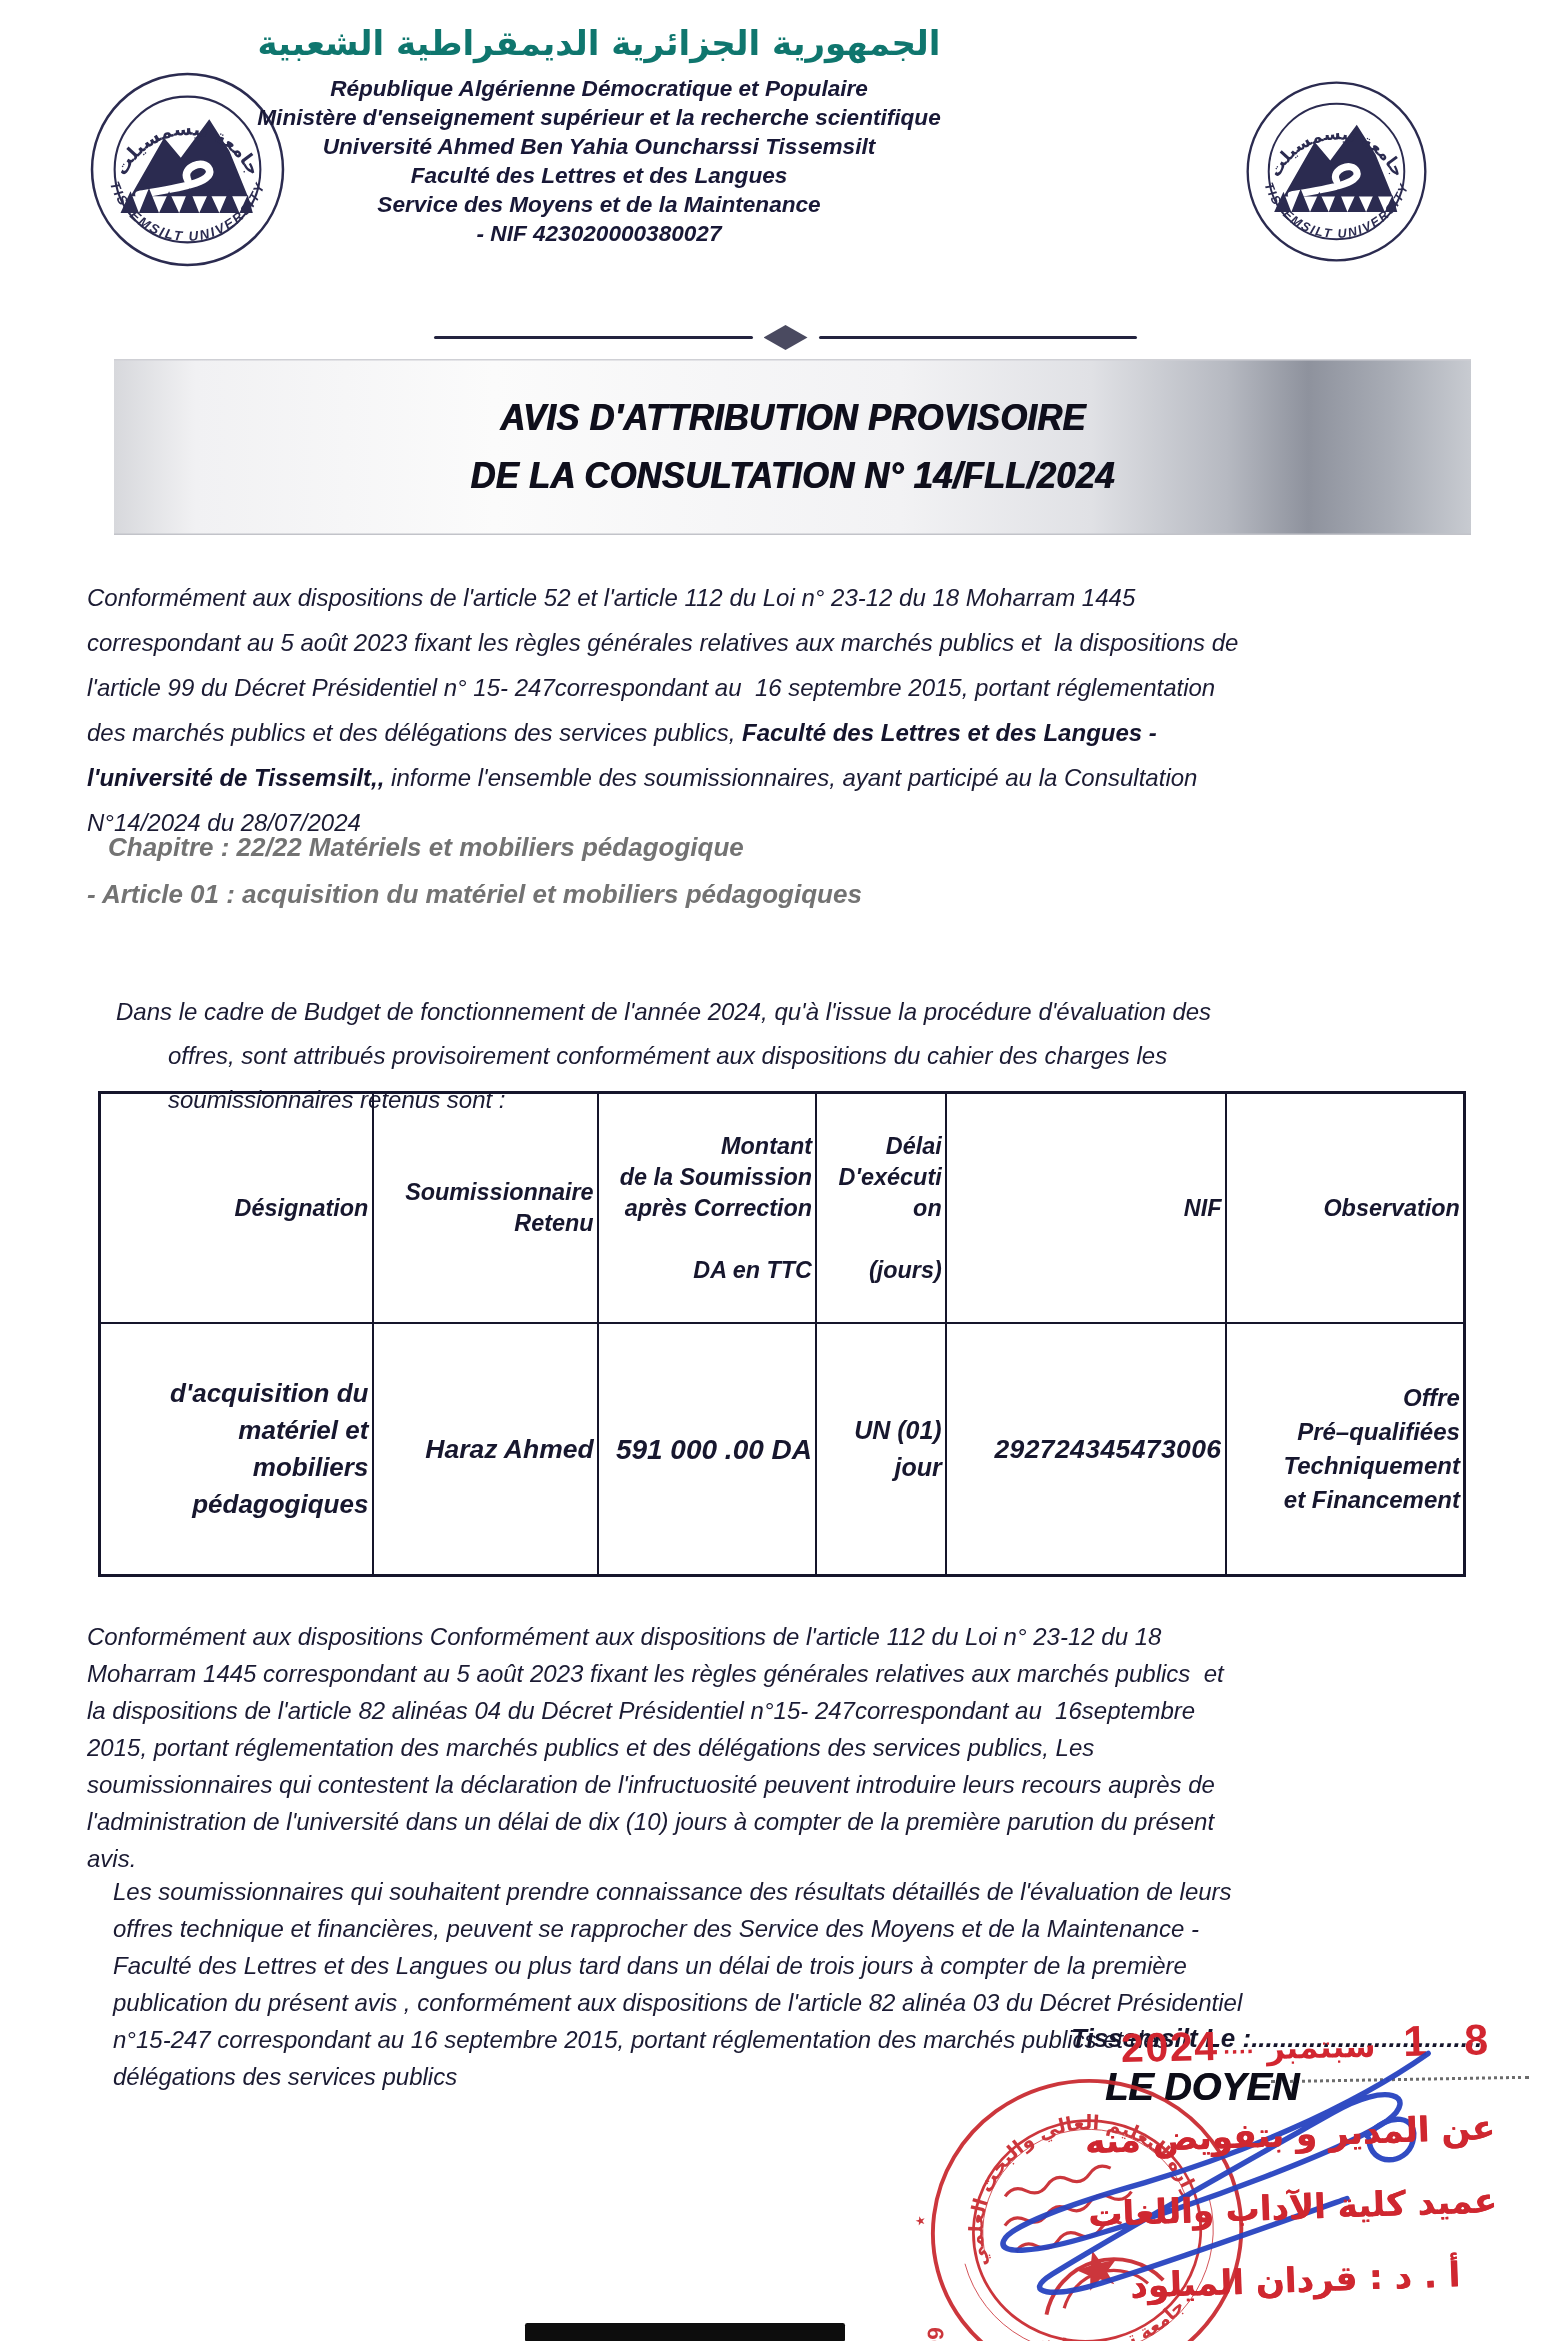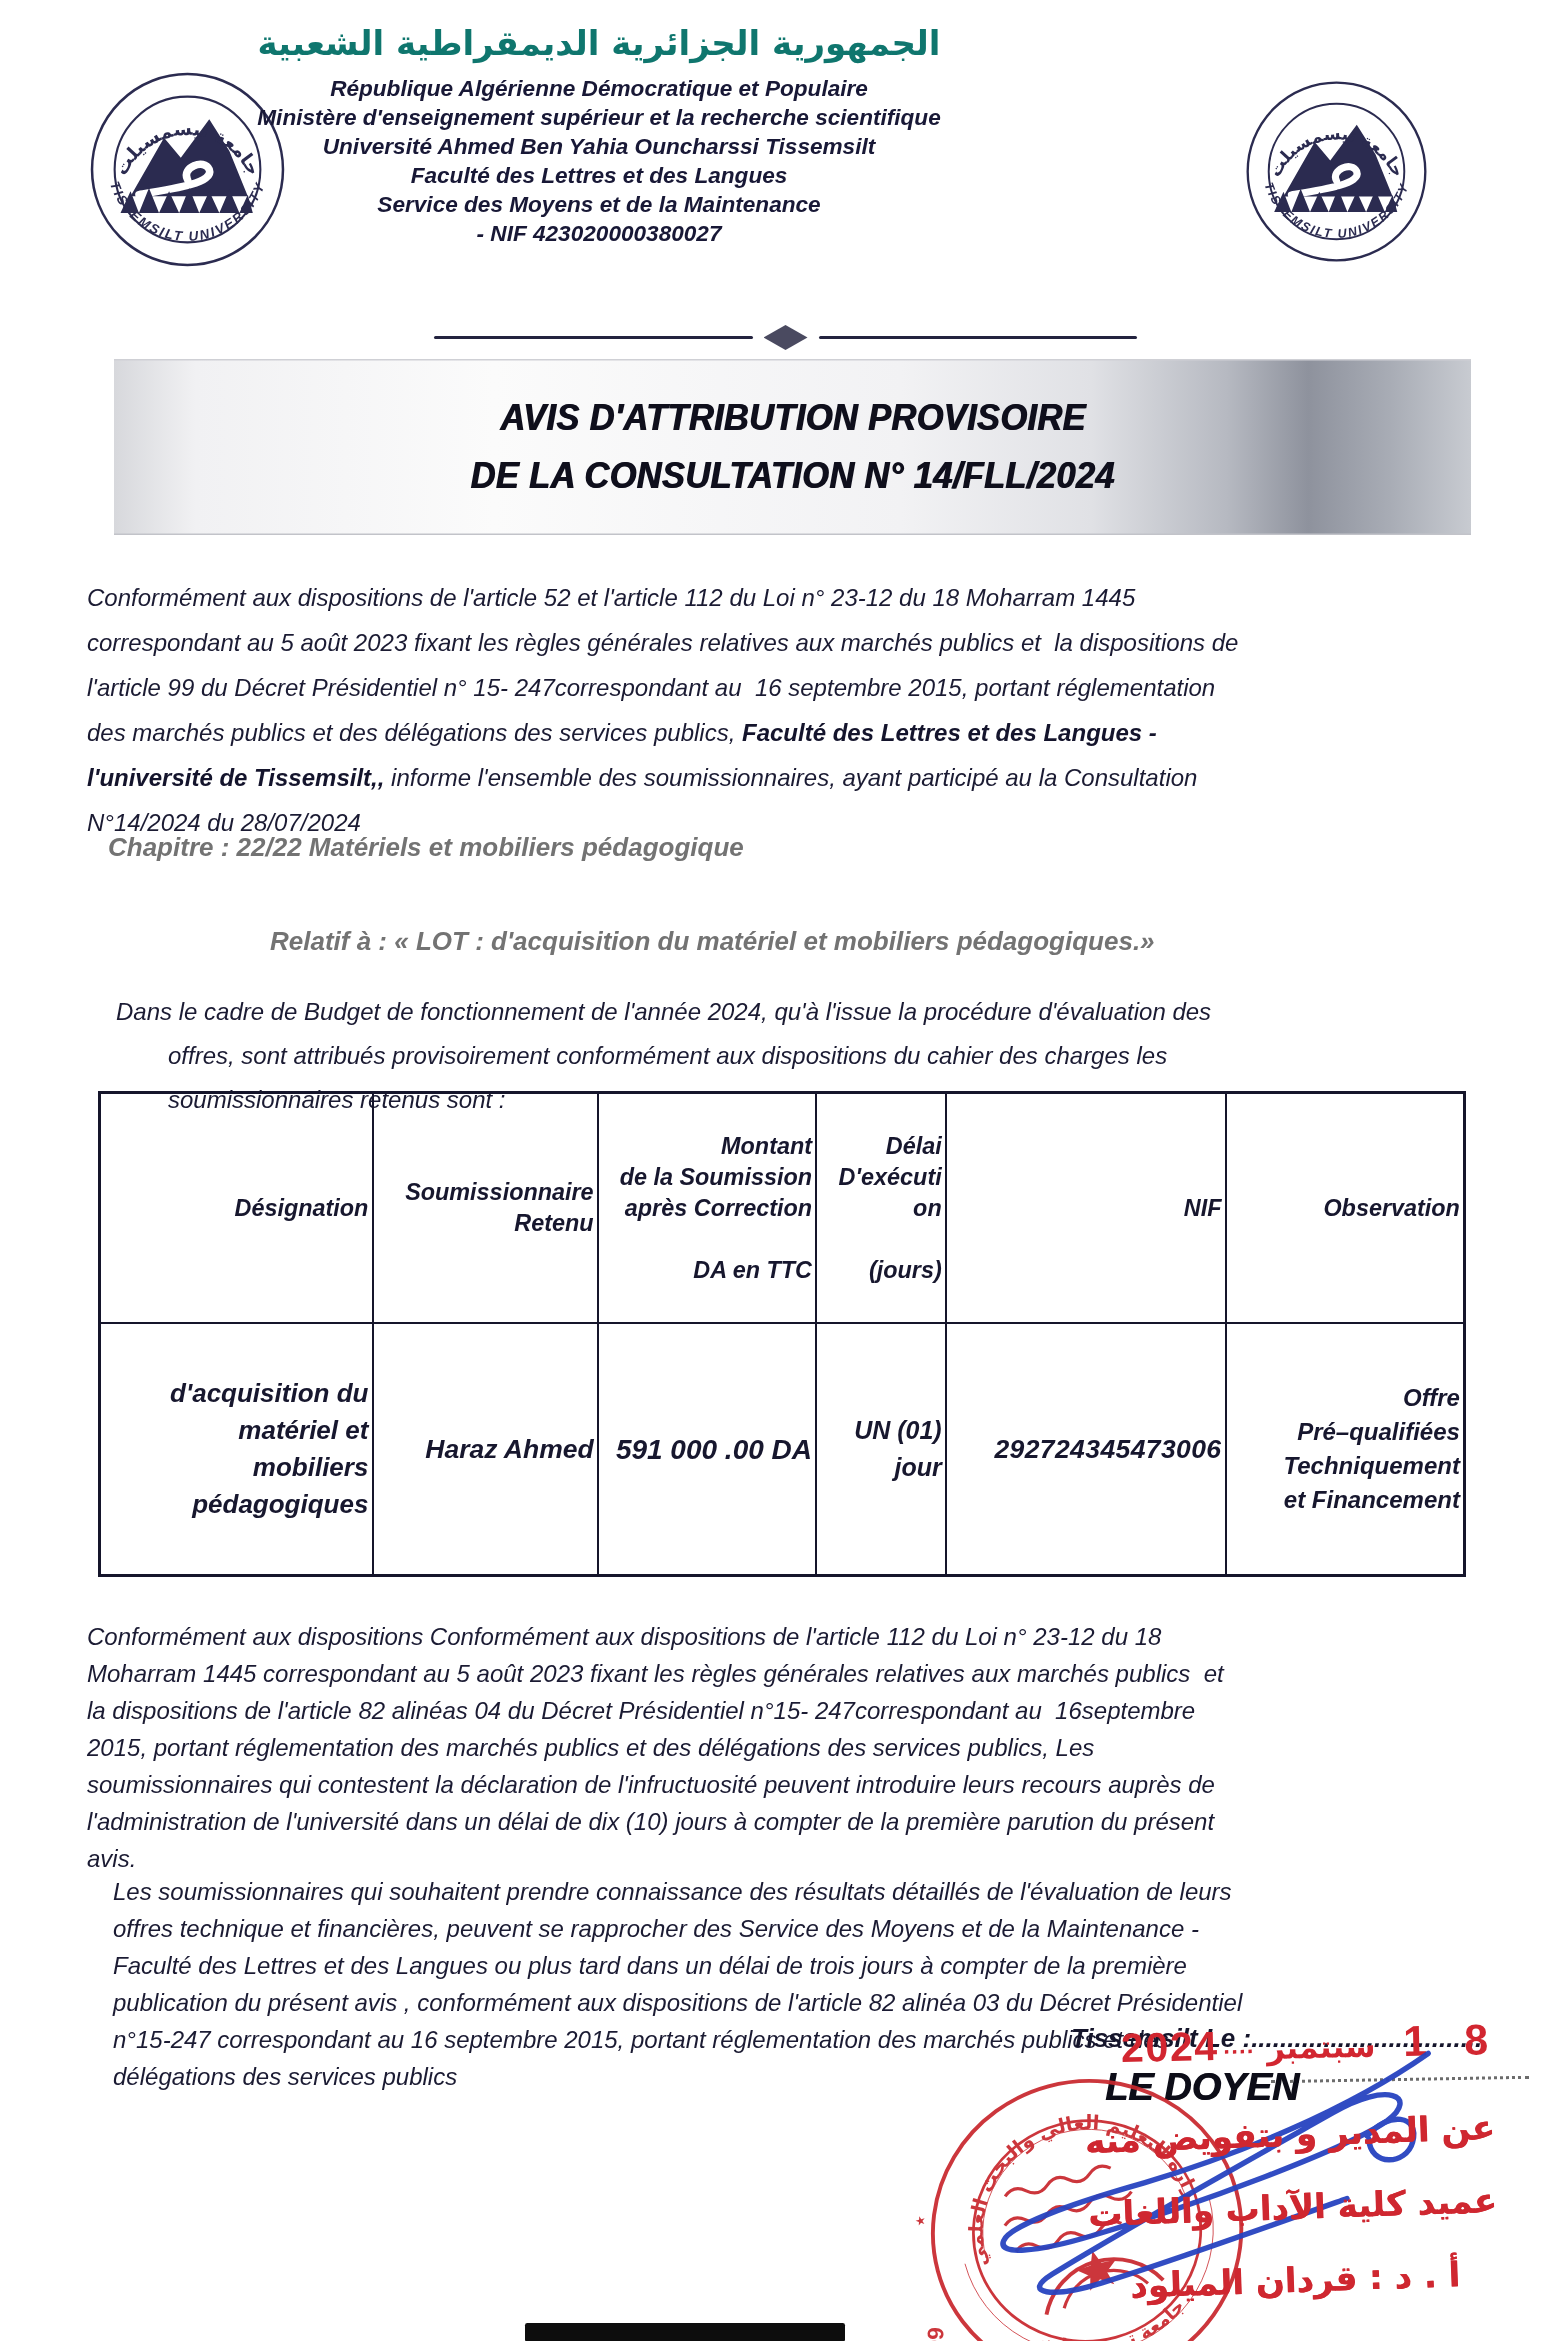--- a/index.html
+++ b/index.html
@@ -130,21 +130,21 @@
   </div>
 
   <p class="para" id="p-intro"><span>Conformément aux dispositions de l'article 52 et l'article 112 du Loi n° 23-12 du 18 Moharram 1445
 correspondant au 5 août 2023 fixant les règles générales relatives aux marchés publics et  la dispositions de
 l'article 99 du Décret Présidentiel n° 15- 247correspondant au  16 septembre 2015, portant réglementation
 des marchés publics et des délégations des services publics, </span><span class="b">Faculté des Lettres et des Langues -
 l'université de Tissemsilt,,</span><span> informe l'ensemble des soumissionnaires, ayant participé au la Consultation
 N°14/2024 du 28/07/2024</span></p>
 
   <div class="chapter-line" id="chap1">Chapitre : 22/22 Matériels et mobiliers pédagogique</div>
-  <div class="chapter-line" id="chap3">Relatif à : « LOT : d'acquisition du matériel et mobiliers pédagogiques.»</div>
+  <div class="chapter-line" id="chap2">- Article 01 : acquisition du matériel et mobiliers pédagogiques</div>
 
   <p class="para" id="p-budget">Dans le cadre de Budget de fonctionnement de l'année 2024, qu'à l'issue la procédure d'évaluation des
 offres, sont attribués provisoirement conformément aux dispositions du cahier des charges les
 soumissionnaires retenus sont :</p>
 
   <table class="tbl">
     <colgroup>
       <col style="width:20%">
         <col style="width:16.5%">
         <col style="width:16%">

